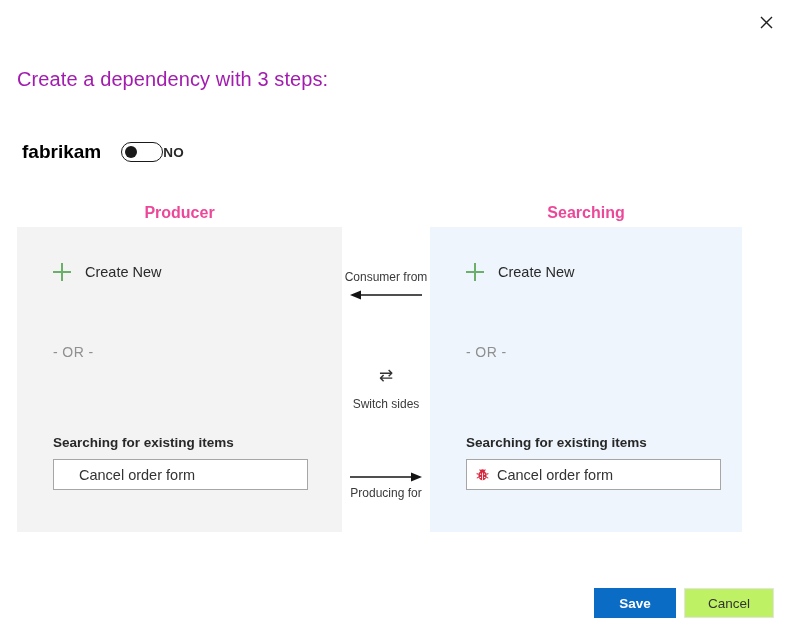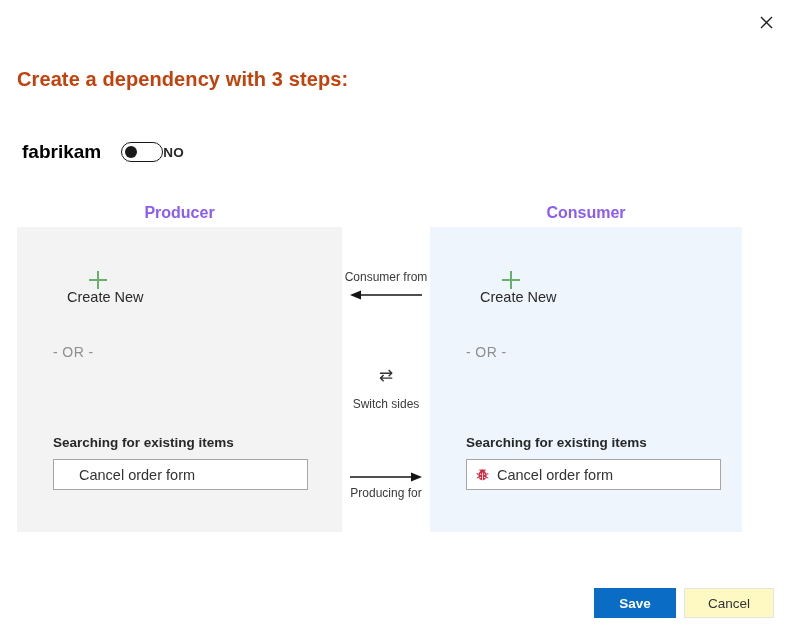--- a/index.html
+++ b/index.html
@@ -33,22 +33,22 @@
     padding: 0;
   }
   #close-button svg { display: block; }
 
   
   #dialog-title {
     position: absolute;
     left: 17px;
     top: 68px;
     font-size: 20px;
-    font-weight: bold;
-    color: #c2410c;
+    font-weight: normal;
+    color: #a21caf;
     letter-spacing: 0.1px;
     white-space: nowrap;
   }
 
   
   #partner-row {
     position: absolute;
     left: 17px;
     top: 140px;
     display: flex;
@@ -91,21 +91,21 @@
     color: #282828;
     letter-spacing: 0.3px;
   }
 
   
   .column-heading {
     position: absolute;
     top: 204px;
     font-size: 16px;
     font-weight: bold;
-    color: #8b5cf6;
+    color: #ec4899;
     text-align: center;
   }
   #producer-heading { left: 17px;  width: 325px; }
   #consumer-heading { left: 430px; width: 312px; }
 
   
   .panel {
     position: absolute;
     top: 227px;
     height: 305px;
@@ -117,26 +117,25 @@
     background: #f3f3f3;
   }
   #consumer-panel {
     left: 430px;
     width: 312px;
     background: #eef5fd;
   }
 
   .create-new-row {
     position: absolute;
-    top: 44px;
+    top: 36px;
     left: 36px;
     display: flex;
     align-items: center;
     cursor: pointer;
-    flex-direction: column;
   }
   .plus-icon {
     width: 18px;
     height: 18px;
     position: relative;
     flex: none;
   }
   .plus-icon::before,
   .plus-icon::after {
     content: "";
@@ -232,21 +231,21 @@
     color: #ffffff;
     font-size: 13.5px;
     font-weight: bold;
     border: none;
     cursor: pointer;
     font-family: "Liberation Sans", sans-serif;
   }
   #cancel-button {
     width: 90px;
     height: 30px;
-    background: #fef9c3;
+    background: #bef264;
     color: #333333;
     font-size: 13.5px;
     border: 1px solid #e4e4e4;
     cursor: pointer;
     font-family: "Liberation Sans", sans-serif;
   }
 </style>
 </head>
 <body>
 
@@ -262,21 +261,21 @@
 
 <div id="partner-row">
   <span id="org-name">fabrikam</span>
   <button id="partner-toggle" aria-label="Toggle">
     <span class="knob"></span>
   </button>
   <span id="toggle-state-label">NO</span>
 </div>
 
 <div id="producer-heading" class="column-heading">Producer</div>
-<div id="consumer-heading" class="column-heading">Consumer</div>
+<div id="consumer-heading" class="column-heading">Searching</div>
 
 <div id="producer-panel" class="panel">
   <div class="create-new-row">
     <span class="plus-icon"></span>
     <span class="create-new-label">Create New</span>
   </div>
   <div class="or-divider">- OR -</div>
   <div class="search-block">
     <div class="search-label">Searching for existing items</div>
     <div class="search-input" title="Search for existing items">

